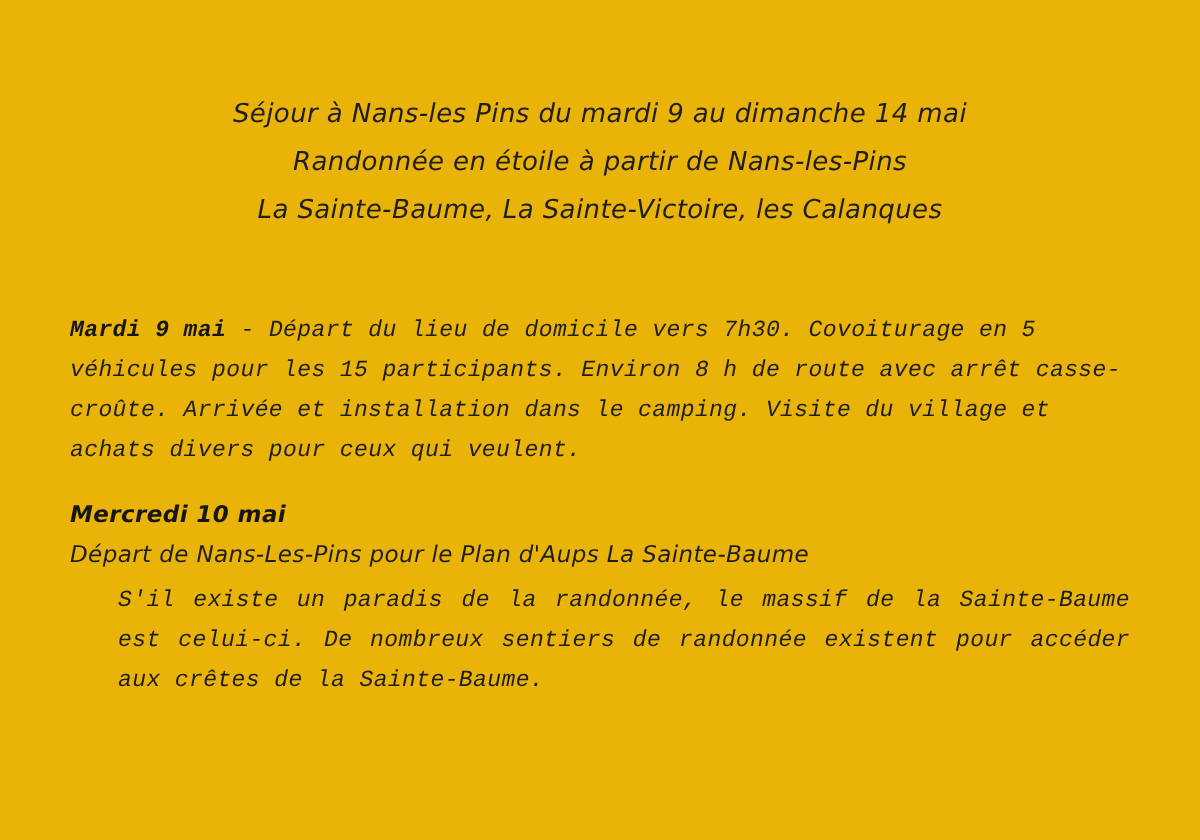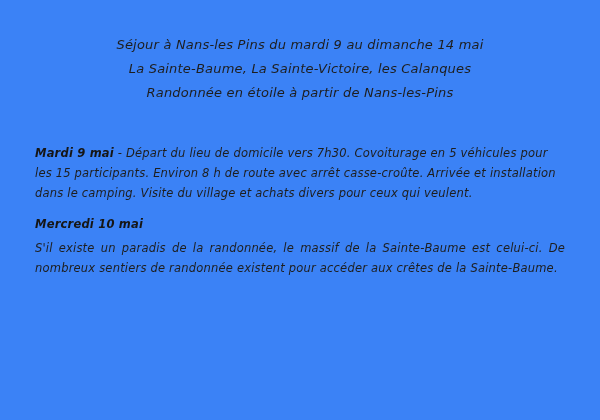--- a/index.html
+++ b/index.html
@@ -12,22 +12,22 @@
     height: 420px;
     overflow: hidden;
     font-family: "DejaVu Sans", sans-serif;
     font-style: italic;
     color: #1e1e1e;
   }
   .page {
     box-sizing: border-box;
     width: 600px;
     height: 420px;
-    padding: 33px 35px 0 35px;
-    background: #3b82f6;
+    padding: 46px 35px 0 35px;
+    background: #eab308;
   }
   .title-block {
     text-align: center;
     font-size: 13px;
     line-height: 24px;
     letter-spacing: 0.2px;
   }
   .title-line {
     margin: 0;
   }
@@ -38,45 +38,47 @@
     letter-spacing: 0.2px;
   }
   .para {
     margin: 0 0 9px 0;
   }
   .para.tight {
     margin-bottom: 4px;
   }
   .para.gap-after {
     margin-bottom: 11px;
+    font-family: Liberation Mono, monospace;
   }
   .para.justified {
     text-align: justify;
+    margin-left: 24px;
   }
   strong {
     font-weight: 700;
     color: #161616;
   }
 </style>
 </head>
 <body>
 
 <div class="page">
 
   <header class="title-block">
     <p class="title-line">Séjour à Nans-les Pins du mardi 9 au dimanche 14 mai</p>
+    <p class="title-line">Randonnée en étoile à partir de Nans-les-Pins</p>
     <p class="title-line">La Sainte-Baume, La Sainte-Victoire, les Calanques</p>
-    <p class="title-line">Randonnée en étoile à partir de Nans-les-Pins</p>
   </header>
 
   <main class="body-block">
 
     <p class="para gap-after"><strong>Mardi 9 mai</strong><span> -  </span><span>Départ du lieu de domicile vers 7h30. Covoiturage en 5 véhicules pour les 15 participants. Environ 8 h de route avec arrêt casse-croûte.  Arrivée et installation dans le camping. Visite du village et achats divers pour ceux qui veulent.</span></p>
 
-    <p class="para tight"><strong>Mercredi 10 mai</strong><br></p>
+    <p class="para tight"><strong>Mercredi 10 mai</strong><br><span>Départ de Nans-Les-Pins pour le Plan d'Aups La Sainte-Baume</span></p>
 
 
     <p class="para justified gap-after">S'il existe un paradis de la randonnée, le massif de la Sainte-Baume est celui-ci. De nombreux sentiers de randonnée existent pour accéder aux crêtes de la Sainte-Baume.</p>
 
 
   </main>
 
 </div>
 
 </body></html>

